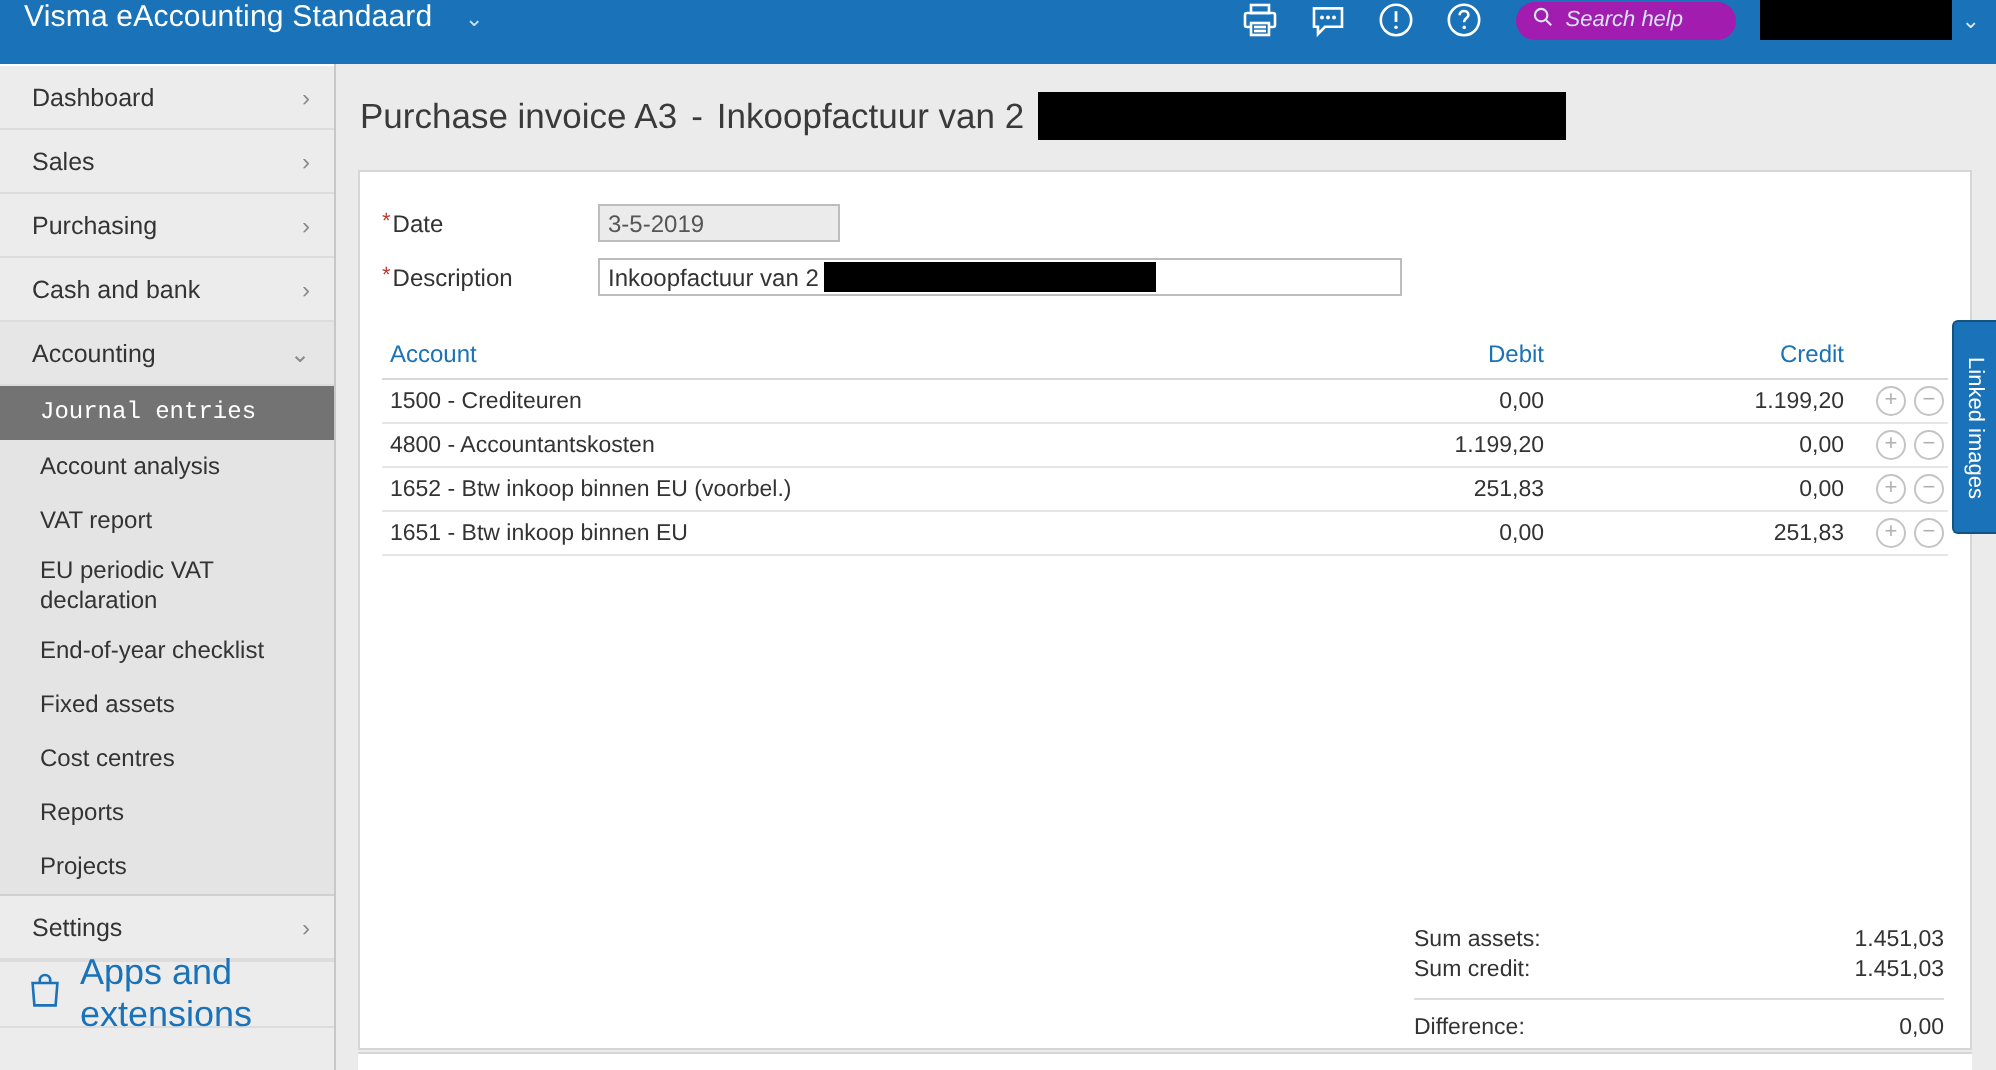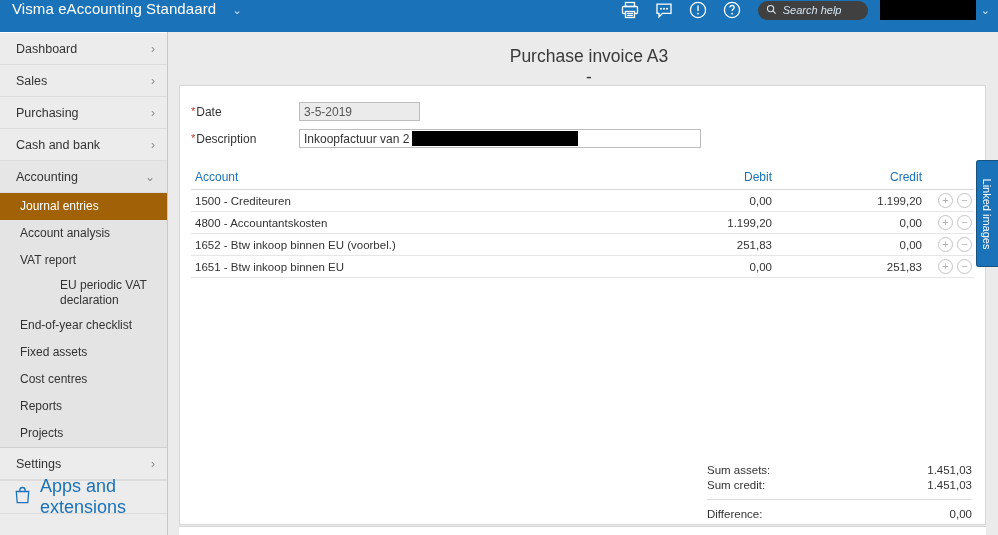--- a/index.html
+++ b/index.html
@@ -26,21 +26,21 @@
   .brand-caret {
     color: #cfe2f2; font-size: 11px; margin-left: 12px; display: inline-block;
   }
   .topbar-spacer { flex: 1; }
   .topbar-icons { display: flex; align-items: center; gap: 14px; padding-right: 8px; }
   .tb-icon { width: 20px; height: 20px; display: block; cursor: pointer; }
   .tb-icon svg { display: block; }
 
   .searchbox {
     display: flex; align-items: center; gap: 6px;
-    background: #404040; border-radius: 11px;
+    background: #a21caf; border-radius: 11px;
     height: 19px; width: 110px; padding: 0 8px;
     margin-left: 2px; margin-right: 4px;
   }
   .searchbox .sicon { flex: 0 0 auto; }
   .searchbox .stext {
     color: #d3e5f3; font-size: 11px; font-style: italic; white-space: nowrap;
   }
 
   .redact-user {
     background: #000000; width: 96px; height: 20px; display: inline-block;
@@ -63,39 +63,39 @@
   .nav-item .lbl { flex: 1; }
   .nav-item .chev { color: #8a8a8a; font-size: 12px; }
   .nav-item.expanded { background: #e6e6e6; }
 
   .subnav { background: #e4e4e4; padding: 0; }
   .sub-item {
     min-height: 27px; display: flex; align-items: center;
     padding: 4px 12px 4px 20px; font-size: 12px; color: #333333; cursor: pointer;
     line-height: 1.25;
   }
-  .sub-item.active { background: #a16207; color: #ffffff; }
-  .sub-item.twoline { min-height: 38px; margin-left: 40px; }
+  .sub-item.active { background: #737373; color: #ffffff; font-family: Liberation Mono, monospace; }
+  .sub-item.twoline { min-height: 38px; }
 
   .nav-bottom { border-top: 1px solid #d0d0d0; }
   .apps-row {
     height: 34px; display: flex; align-items: center; gap: 9px;
     padding: 0 12px 0 14px; font-size: 18px; color: #1a72b8;
     background: #ececec; border-top: 1px solid #dcdcdc;
     border-bottom: 1px solid #dcdcdc; cursor: pointer;
   }
 
   
   .main {
     position: absolute; left: 168px; top: 32px;
     width: 830px; height: 503px; background: #ebebeb;
   }
   .page-title {
     padding: 14px 0 0 12px; font-size: 17.5px; color: #3a3a3a;
-    display: flex; align-items: center; white-space: nowrap; flex-direction: column;
+    display: flex; align-items: center; white-space: nowrap;
   }
   .title-redact { background: #000000; width: 264px; height: 24px; margin-left: 7px; display: inline-block; }
 
   .card {
     position: absolute; left: 11px; top: 53px;
     width: 807px; height: 440px;
     background: #ffffff; border: 1px solid #d6d6d6;
   }
 
   

